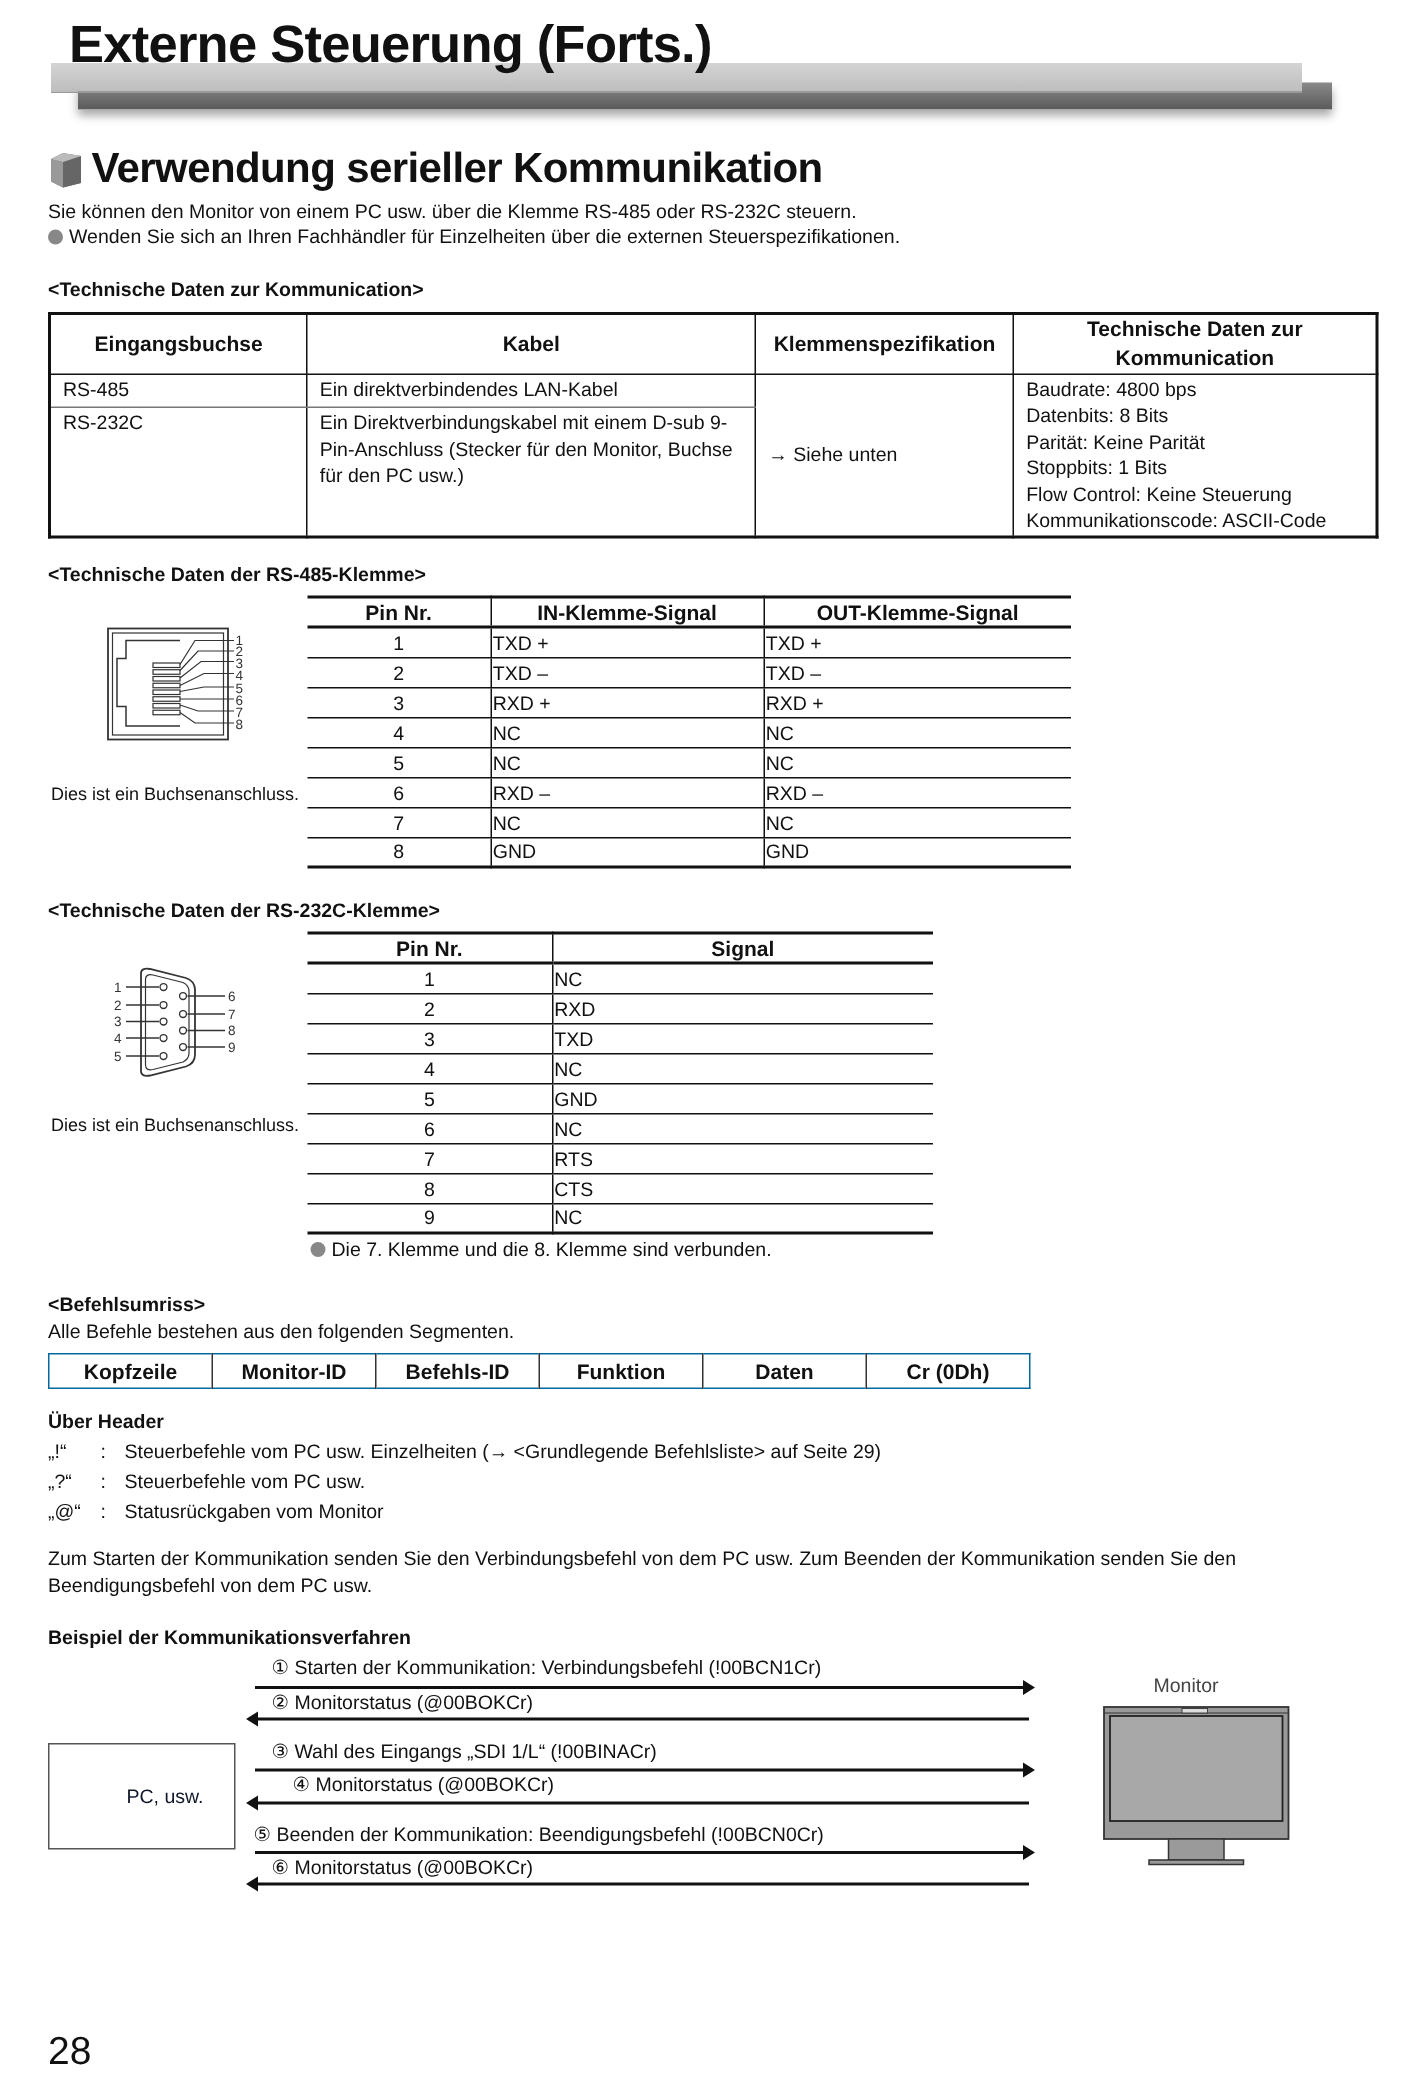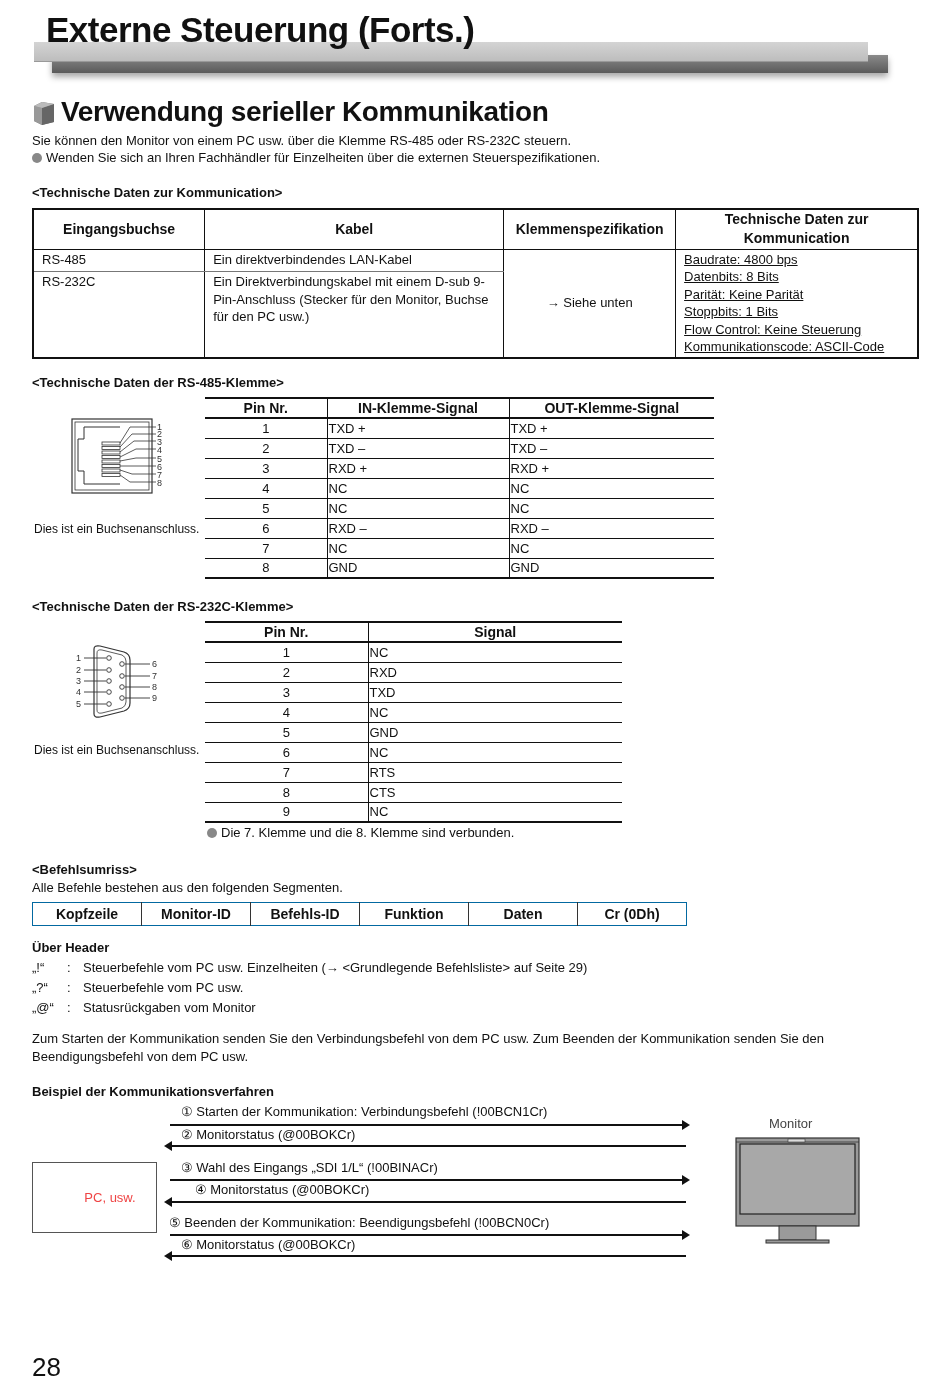--- a/index.html
+++ b/index.html
@@ -18,38 +18,38 @@
   .p { position: absolute; font-size: 13px; white-space: nowrap; }
   .bold { font-weight: bold; }
   .bullet { display: inline-block; width: 10px; height: 10px; border-radius: 50%; background: #888; margin-right: 4px; vertical-align: -1px; }
 
   
   table { border-collapse: collapse; }
   .spec { position: absolute; left: 32px; top: 208px; width: 887px; border: 2px solid #111; }
   .spec th { font-weight: bold; font-size: 14px; text-align: center; border: 1px solid #111; height: 40px; line-height: 19px; padding: 0 4px; }
   .spec td { border-left: 1px solid #111; border-right: 1px solid #111; font-size: 13px; vertical-align: top; padding: 1px 8px; line-height: 17.5px; }
   .spec tr.r1 td { border-bottom: 1px solid #777; }
-  .spec td.center { text-align: center; vertical-align: middle; }
+  .spec td.center { vertical-align: middle; }
 
   
   .pin { position: absolute; border-top: 2px solid #111; border-bottom: 2px solid #111; }
   .pin th { font-weight: bold; font-size: 14px; height: 20px; border-bottom: 2px solid #111; text-align: center; }
   .pin td { font-size: 13px; height: 20px; border-bottom: 1px solid #111; padding: 0 1px; }
   .pin tr:last-child td { border-bottom: none; }
   .pin td.num { text-align: center; }
   .pin .vl { border-left: 1px solid #111; }
 
   .seg { position: absolute; left: 32px; top: 902px; border: 1px solid #0369a1; }
   .seg td { font-weight: bold; font-size: 14px; text-align: center; height: 23px; border-left: 1px solid #333; width: 109px; }
 
   .flow-line { position: absolute; height: 2px; background: #111; }
   .arrow-r::after { content: ""; position: absolute; right: -2px; top: -4px; border-left: 8px solid #111; border-top: 5px solid transparent; border-bottom: 5px solid transparent; }
   .arrow-l::before { content: ""; position: absolute; left: -2px; top: -4px; border-right: 8px solid #111; border-top: 5px solid transparent; border-bottom: 5px solid transparent; }
 
-  .pcbox { position: absolute; left: 32px; top: 1162px; width: 125px; height: 71px; border: 1px solid #555; display: flex; align-items: center; justify-content: center; font-size: 13px; color: #ef4444; padding-left: 31px; }
+  .pcbox { position: absolute; left: 32px; top: 1162px; width: 125px; height: 71px; border: 1px solid #555; display: flex; align-items: center; justify-content: center; font-size: 13px; color: #0f172a; padding-left: 31px; }
   .page-num { position: absolute; left: 32px; top: 1352px; font-size: 26px; }
 </style>
 </head>
 <body>
 
 <div class="banner-shadow"></div>
 <div class="banner"></div>
 <div class="page-title">Externe Steuerung (Forts.)</div>
 
 <svg class="cube" viewBox="0 0 24 26">
@@ -75,21 +75,21 @@
       <tr>
     <th>Eingangsbuchse</th>
     <th>Kabel</th>
     <th>Klemmenspezifikation</th>
     <th>Technische Daten zur Kommunication</th>
   </tr>
   <tr class="r1">
     <td>RS-485</td>
     <td>Ein direktverbindendes LAN-Kabel</td>
     <td rowspan="2" class="center" style="border-bottom:none;">→ Siehe unten</td>
-    <td rowspan="2" style="border-bottom:none;padding-top:1px;text-decoration:underline;">
+    <td rowspan="2" style="border-bottom:none;padding-top:1px;">
       <div>Baudrate: 4800 bps</div>
       <div>Datenbits: 8 Bits</div>
       <div>Parität: Keine Parität</div>
       <div>Stoppbits: 1 Bits</div>
       <div>Flow Control: Keine Steuerung</div>
       <div>Kommunikationscode: ASCII-Code</div>
     </td>
   </tr>
   <tr>
     <td style="height:86px;">RS-232C</td>

